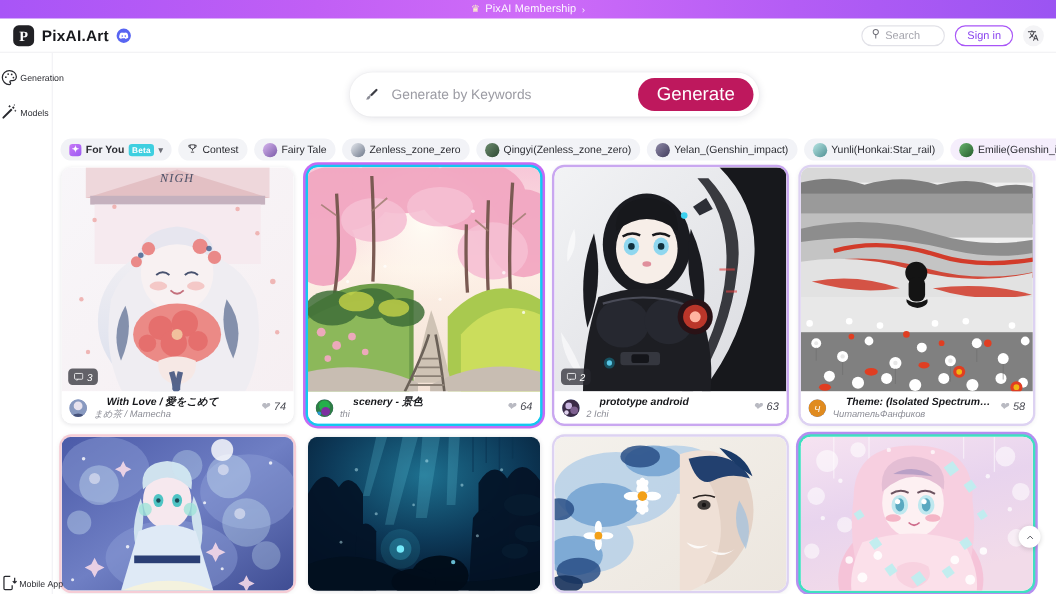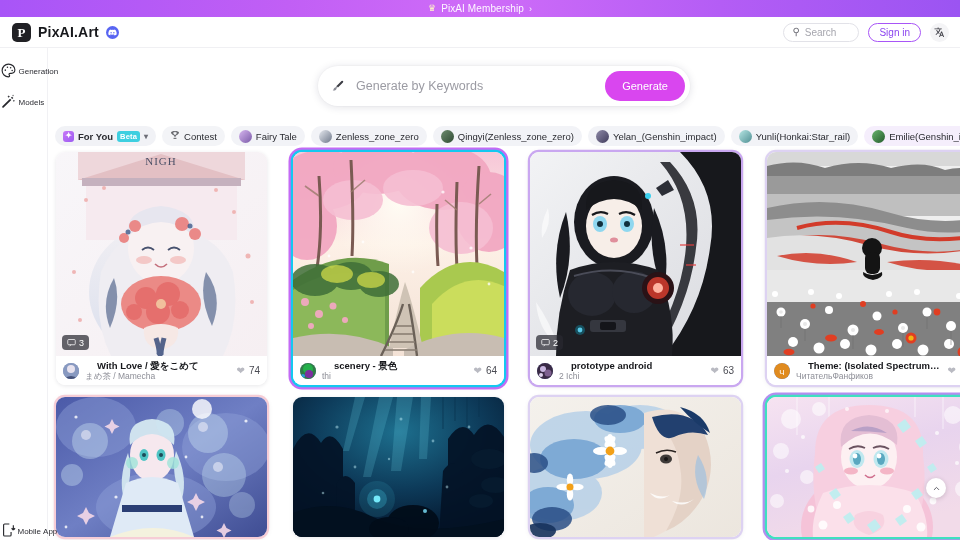--- a/index.html
+++ b/index.html
@@ -101,21 +101,21 @@
   .brush-cell {
     width: 38px; height: 40px; display: flex; align-items: center; justify-content: center;
   }
   .gen-input {
     flex: 1; border: none; outline: none; font-size: 12.5px; color: #333;
     background: transparent; font-family: "Liberation Sans", sans-serif;
   }
   .gen-input::placeholder { color: #9b9ba3; }
   .gen-btn {
     height: 30px; padding: 0 17px; border-radius: 15px; border: none;
-    background: #d946ef; color: #fff; font-size: 11px; cursor: pointer;
+    background: #be185d; color: #fff; font-size: 17px; cursor: pointer;
     font-family: "Liberation Sans", sans-serif;
   }
 
   
   .chips-row {
     position: absolute; top: 75px; left: 0; width: 912px; height: 26px;
     display: flex; align-items: center; gap: 6px; padding-left: 7px;
     overflow: hidden; white-space: nowrap;
   }
   .chip {
@@ -143,21 +143,21 @@
     background: linear-gradient(135deg,#c879f7,#9b5bf2);
     display: flex; align-items: center; justify-content: center;
     color: #fff; font-size: 8px; line-height: 1;
   }
 
   
   .grid {
     position: absolute; top: 104px; left: 0; width: 912px; height: 400px;
     padding: 0 8px;
   }
-  .row { display: flex; gap: 26px; margin-bottom: 12px; }
+  .row { display: flex; gap: 13px; margin-bottom: 12px; font-style: italic; }
   .card {
     width: 211px; border-radius: 9px; overflow: hidden; background: #fff;
     box-shadow: 0 1px 4px rgba(20,20,40,.10);
     position: relative; flex: 0 0 auto;
   }
   .card.glow-cyan { box-shadow: 0 0 0 2.2px #14c8f0, 0 0 0 4.5px #c46bf5, 0 1px 6px rgba(0,0,0,.12); }
   .card.glow-violet { box-shadow: 0 0 0 2.2px #c9a7f0, 0 1px 6px rgba(0,0,0,.12); }
   .card.glow-pink { box-shadow: 0 0 0 2.2px #f6cdd6, 0 1px 6px rgba(0,0,0,.12); }
   .card.glow-mint { box-shadow: 0 0 0 2.2px #3fe0c0, 0 0 0 4.4px #b48ef0, 0 1px 6px rgba(0,0,0,.12); }
   .card.glow-lilac { box-shadow: 0 0 0 2.2px #ddd2f2, 0 1px 6px rgba(0,0,0,.12); }

